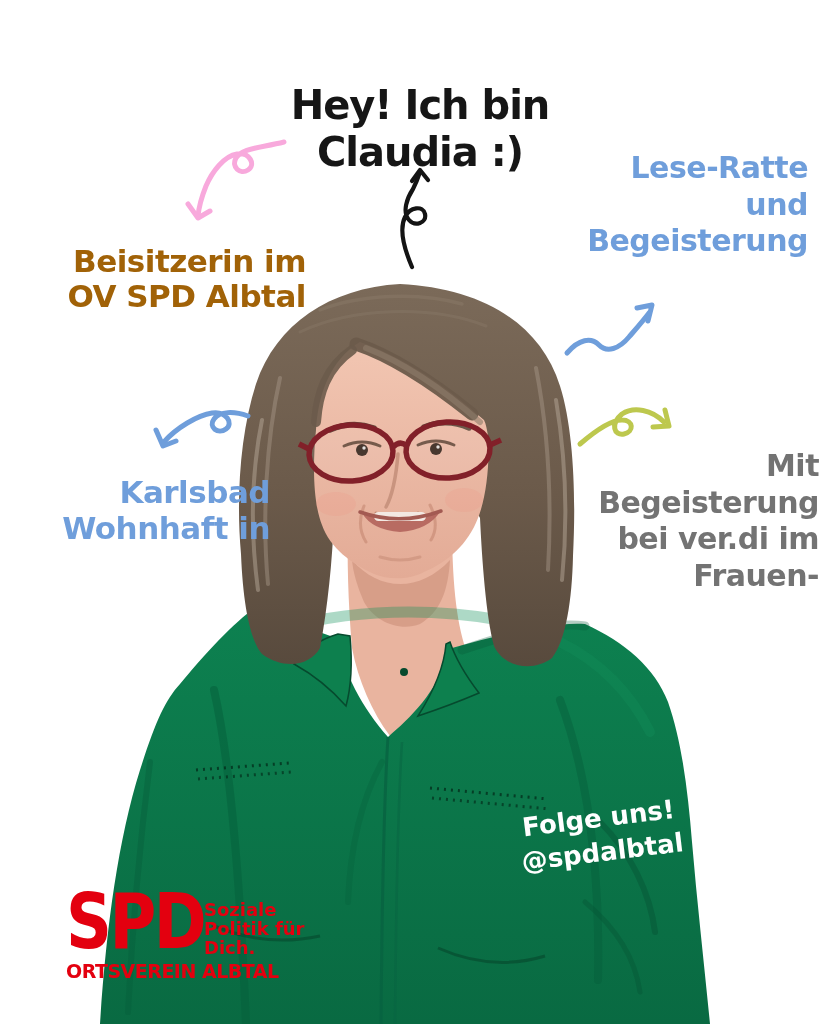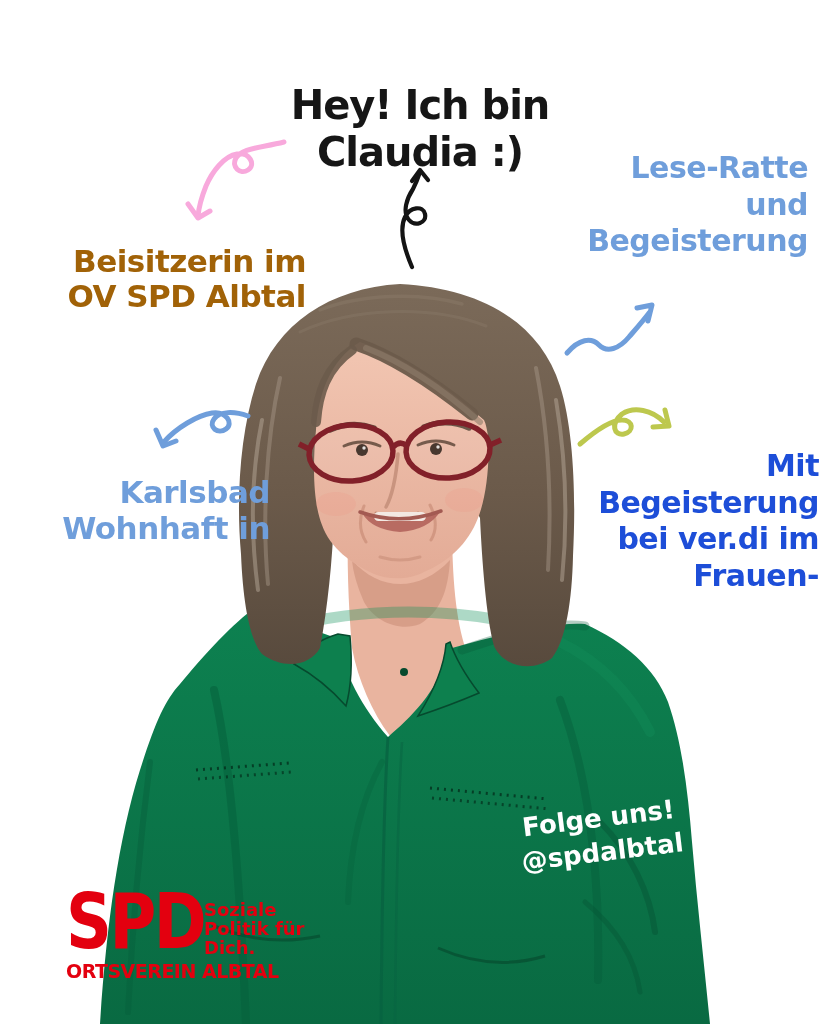--- a/index.html
+++ b/index.html
@@ -28,21 +28,21 @@
   .note-reading{
     left:558px;top:150px;width:250px;
     color:#6f9edb;font-size:30px;line-height:1.22;letter-spacing:-0.5px;
   }
   .note-residence{
     left:0px;top:474px;width:270px;
     color:#6f9edb;font-size:31px;line-height:1.17;letter-spacing:-0.5px;
   }
   .note-verdi{
     left:582px;top:448px;width:237px;
-    color:#1d4ed8;font-size:30px;line-height:1.22;letter-spacing:-0.5px;
+    color:#737373;font-size:30px;line-height:1.22;letter-spacing:-0.5px;
   }
   
   .social{
     position:absolute;left:498px;top:802px;width:205px;
     text-align:center;color:#ffffff;
     font-size:26px;font-weight:700;line-height:1.3;
     transform:rotate(-7deg);
     z-index:4;
   }
   

